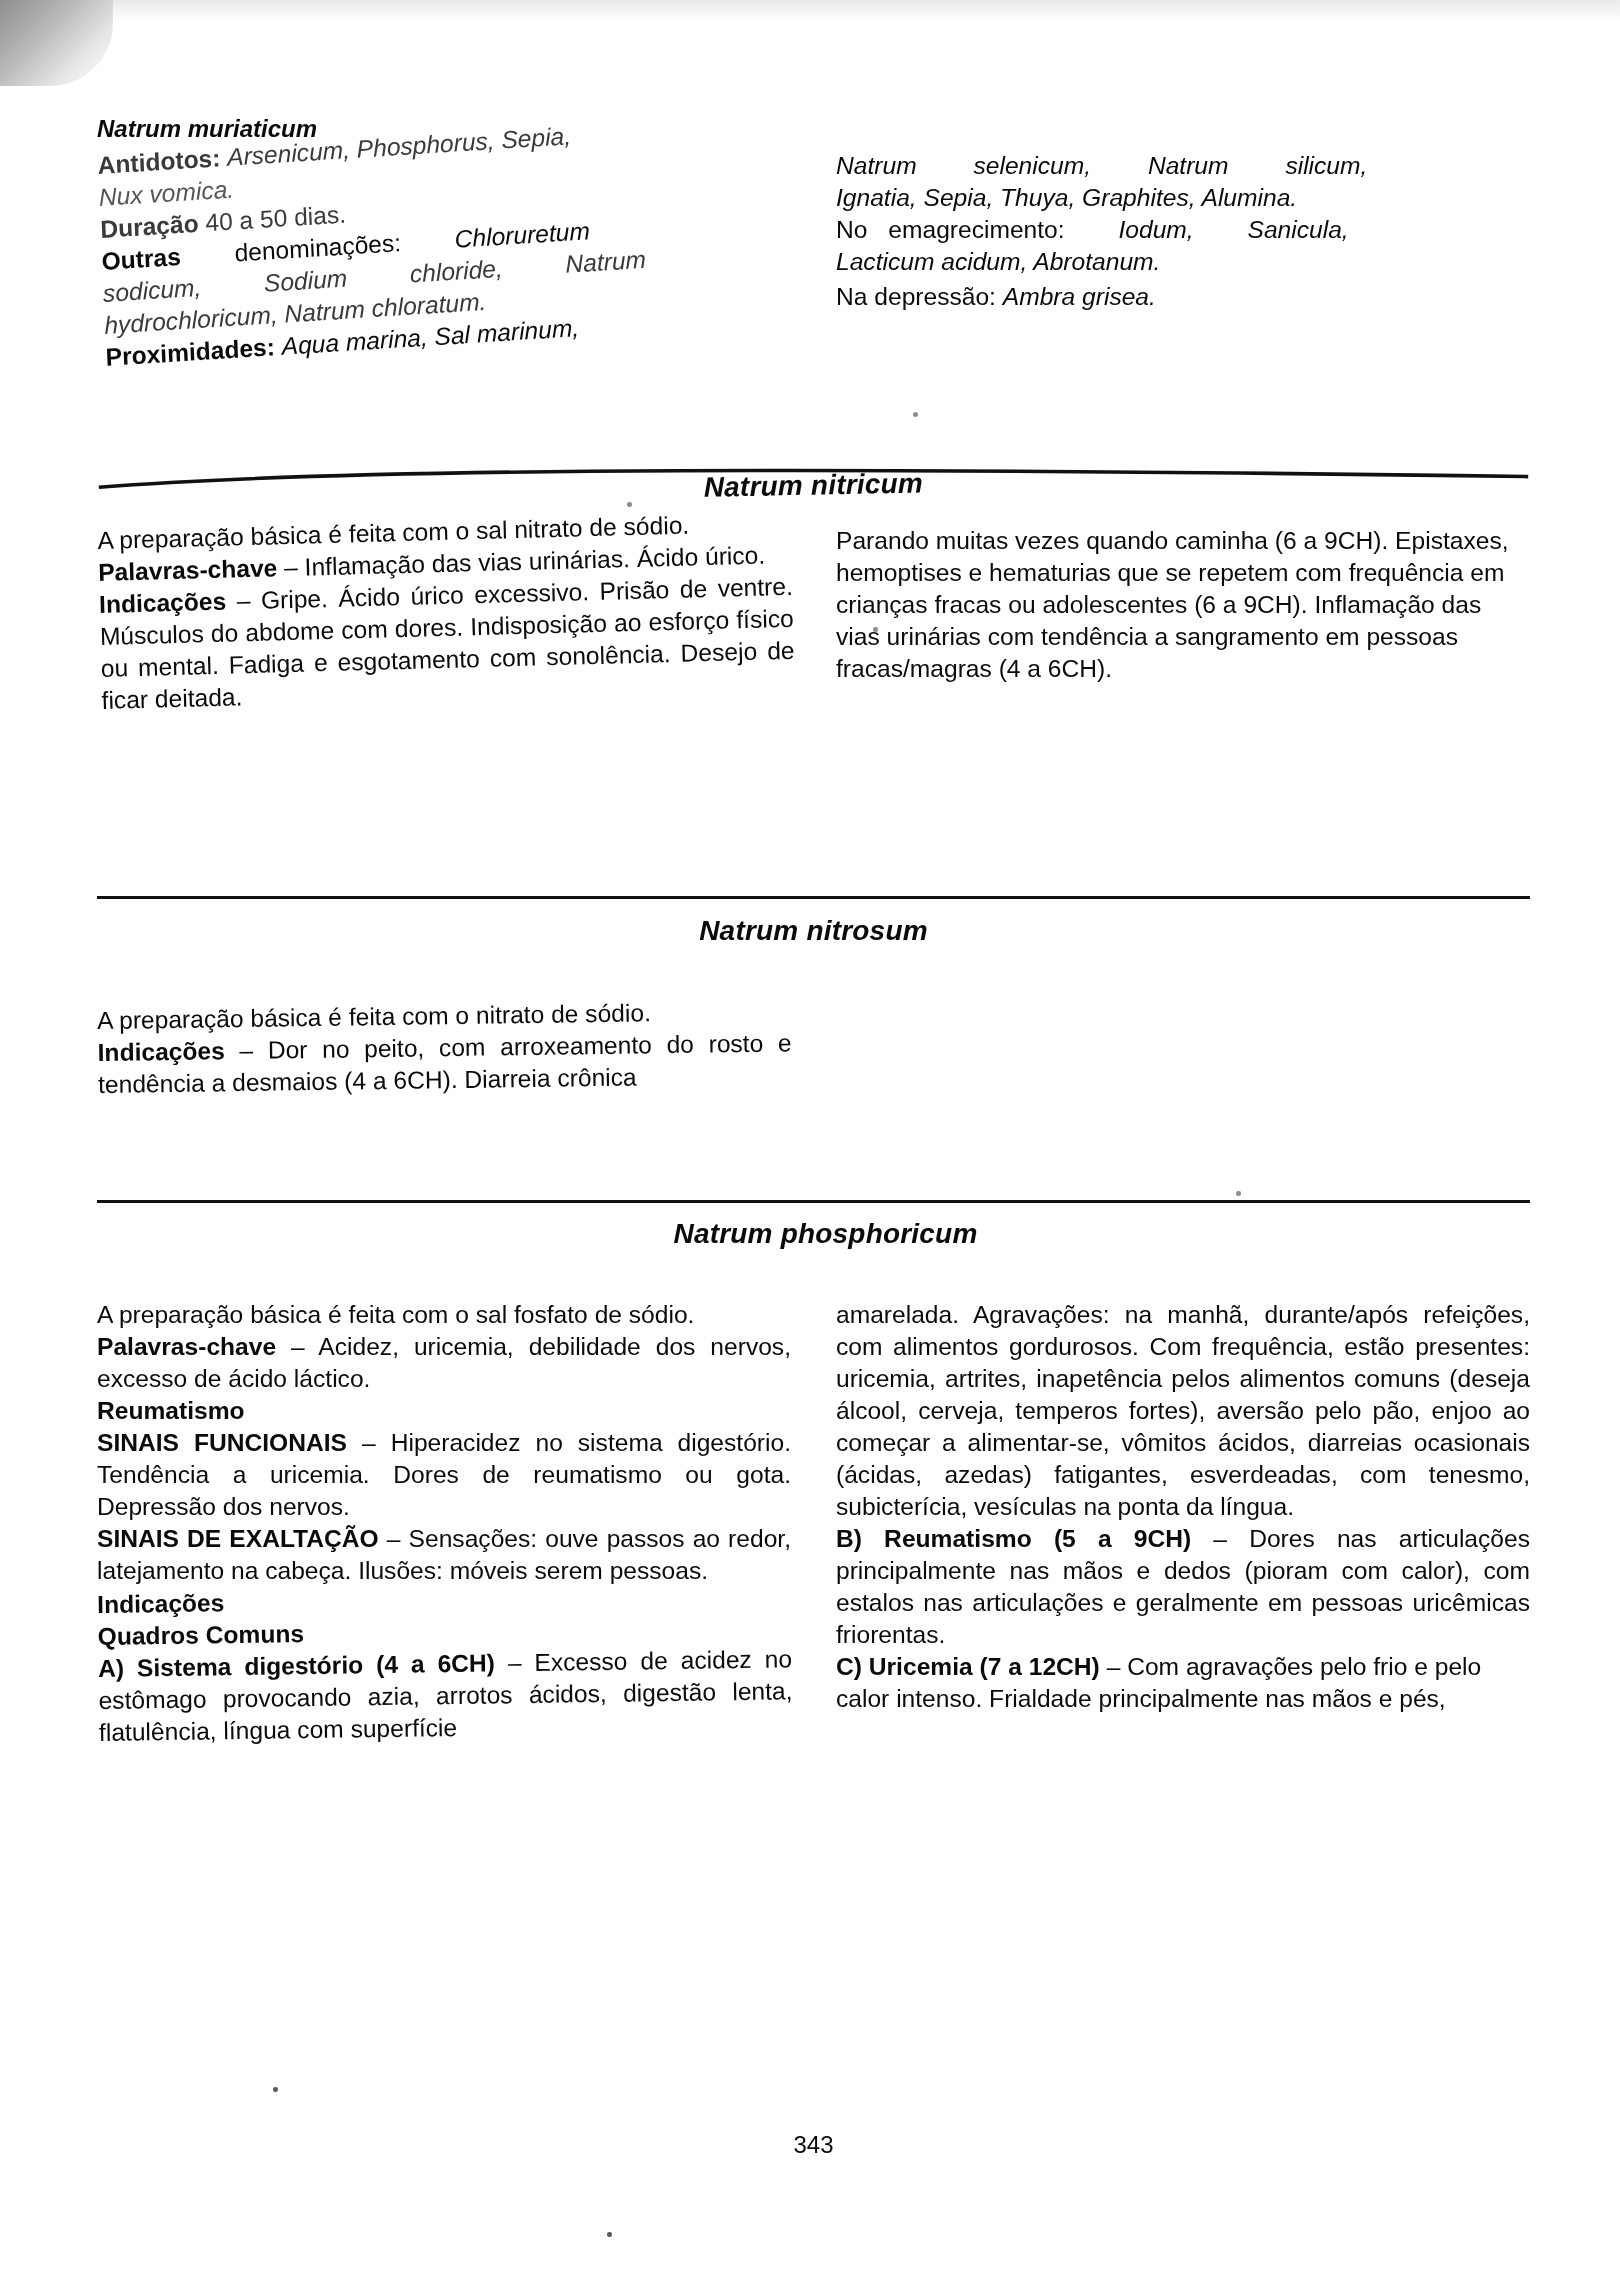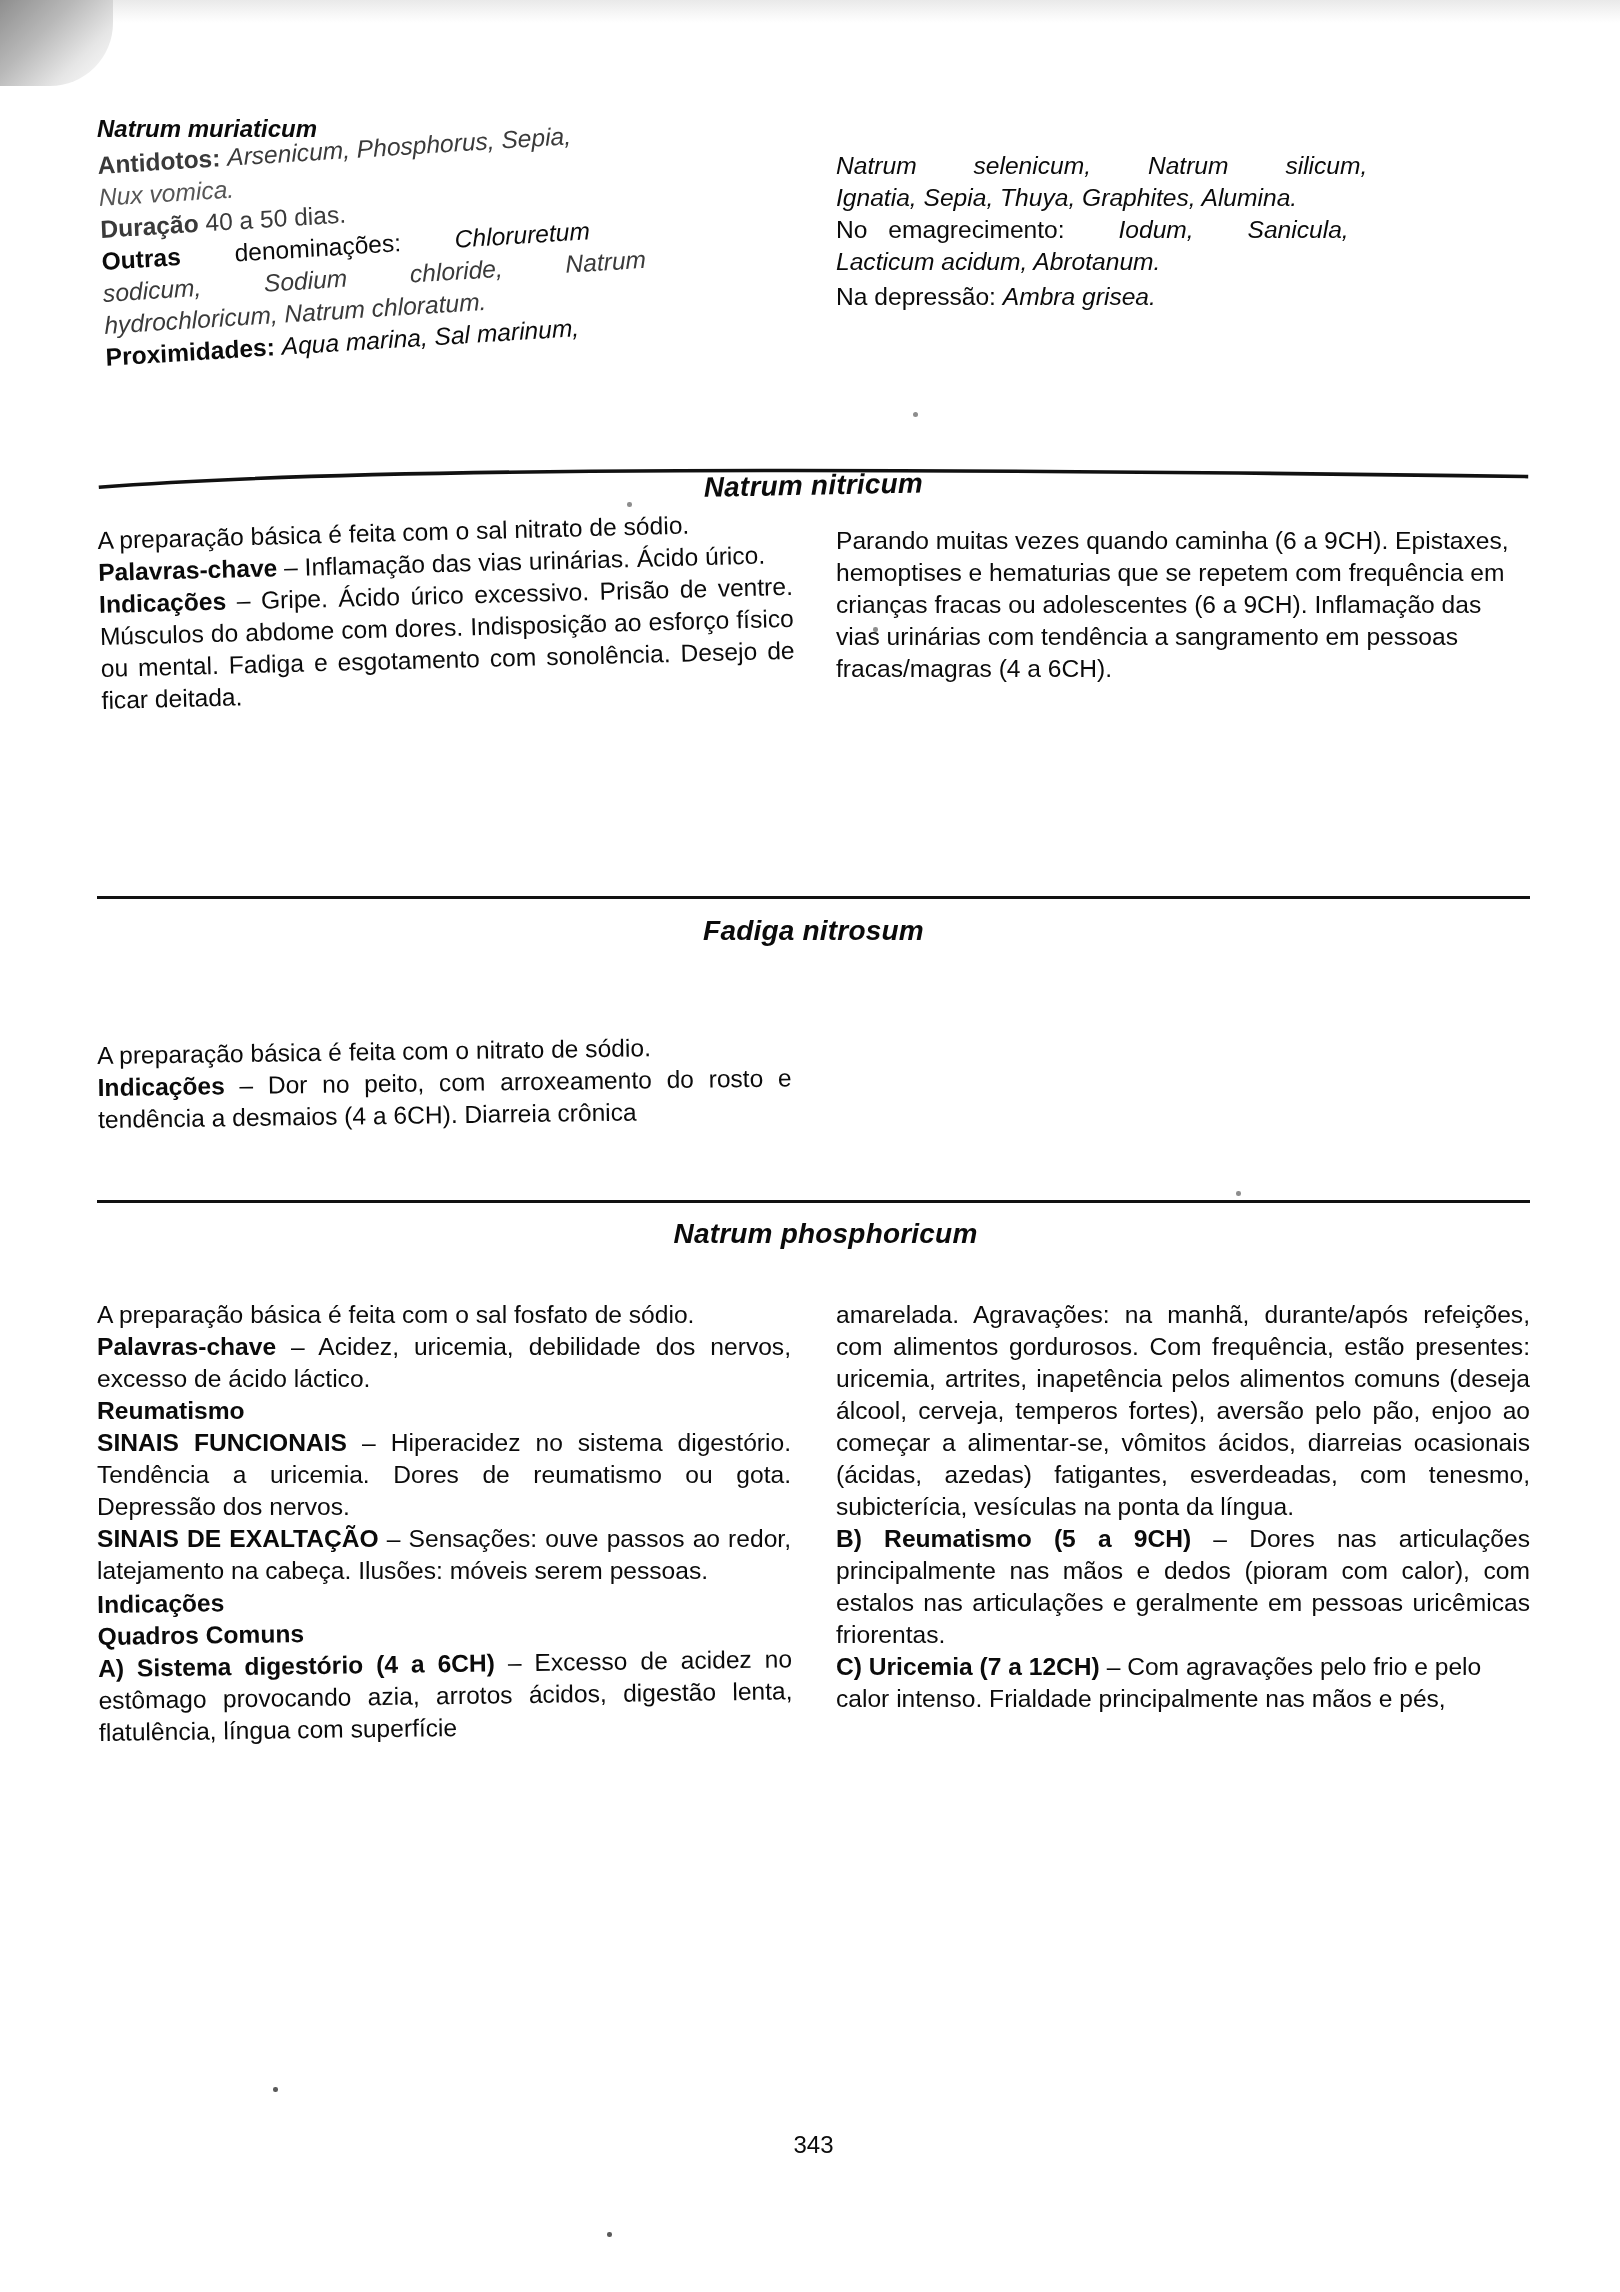--- a/index.html
+++ b/index.html
@@ -231,24 +231,24 @@
           <p class="l">Parando muitas vezes quando caminha (6 a 9CH). Epistaxes, hemoptises e hematurias que se repetem com frequência em crianças fracas ou adolescentes (6 a 9CH). Inflamação das vias urinárias com tendência a sangramento em pessoas fracas/magras (4 a 6CH).</p>
         </div>
       </div>
     </div>
 
     <div style="position:absolute;left:0;top:896px;width:1433px;">
       <div class="rule"></div>
     </div>
 
     <div style="position:absolute;left:0;top:915px;width:1433px;">
-      <div class="sec-title">Fadiga nitrosum</div>
-    </div>
-
-    <div style="position:absolute;left:0;top:1040px;width:1433px;">
+      <div class="sec-title">Natrum nitrosum</div>
+    </div>
+
+    <div style="position:absolute;left:0;top:1005px;width:1433px;">
       <div class="cols">
         <div class="col">
           <div class="skew-block-light">
             <p class="j">A preparação básica é feita com o nitrato de sódio.</p>
             <p class="j">
               <span class="b">Indicações</span><span> – Dor no peito, com arroxeamento do rosto e tendência a desmaios (4 a 6CH). Diarreia crônica</span>
             </p>
           </div>
         </div>
       </div>

